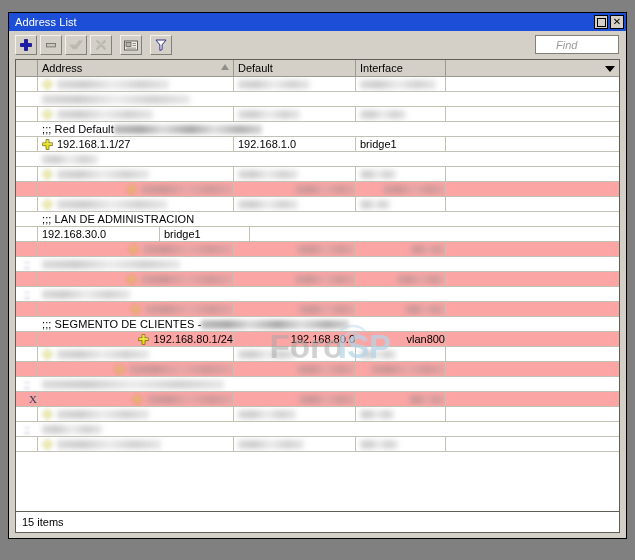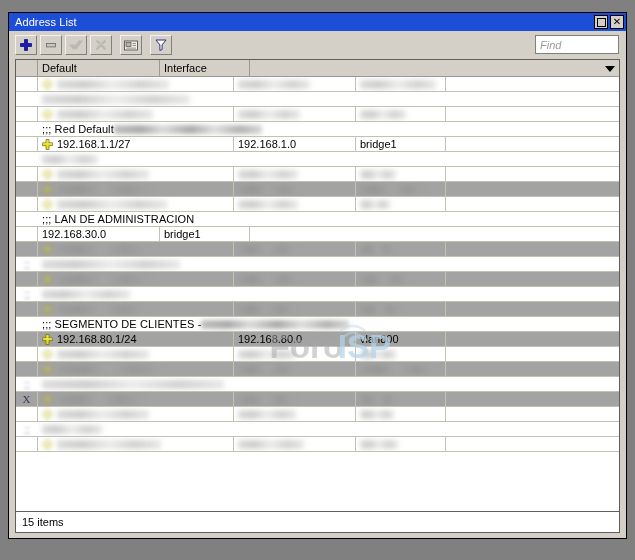--- a/index.html
+++ b/index.html
@@ -100,21 +100,21 @@
     position: absolute;
     right: 7px;
     top: 4px;
     width: 84px;
     height: 19px;
     background: #ffffff;
     border: 1px solid #828178;
     box-sizing: border-box;
     display: flex;
     align-items: center;
-    padding-left: 4px;
+    padding-left: 20px;
   }
   #find-placeholder {
     font-style: italic;
     font-size: 11px;
     color: #9a9a9a;
   }
 
   
   #table-area {
     flex: 1 1 auto;
@@ -197,21 +197,21 @@
     overflow: hidden;
     white-space: nowrap;
     border-right: 1px solid #c3c0b4;
   }
   .cell.flagcol { width: 22px; justify-content: center; border-right: 1px solid #c3c0b4; }
   .cell.addr    { width: 196px; padding-left: 4px; }
   .cell.net     { width: 122px; padding-left: 4px; }
   .cell.iface   { width: 90px;  padding-left: 4px; }
   .cell.blank   { flex: 1 1 auto; border-right: none; }
 
-  .row.alt .cell { background: #a3a3a3; }
+  .row.alt .cell { background: #fca5a5; justify-content: flex-end; }
   .row.norm .cell { background: #ffffff; }
 
   
   .row.comment .cell.commenttext {
     width: auto;
     flex: 1 1 auto;
     padding-left: 4px;
     border-right: none;
     background: #ffffff;
     font-size: 11px;
@@ -354,20 +354,24 @@
 
     <div id="find-box">
       <span id="find-placeholder">Find</span>
     </div>
   </div>
 
   <div id="table-area">
 
     <div id="thead">
       <div class="th flagcol"></div>
+      <div class="th addr">
+        <span>Address</span>
+        <span class="sort-asc"></span>
+      </div>
       <div class="th net">
         <span>Default</span>
       </div>
       <div class="th iface">
         <span>Interface</span>
       </div>
       <div class="th blank">
         <span class="hdr-menu"></span>
       </div>
     </div>

